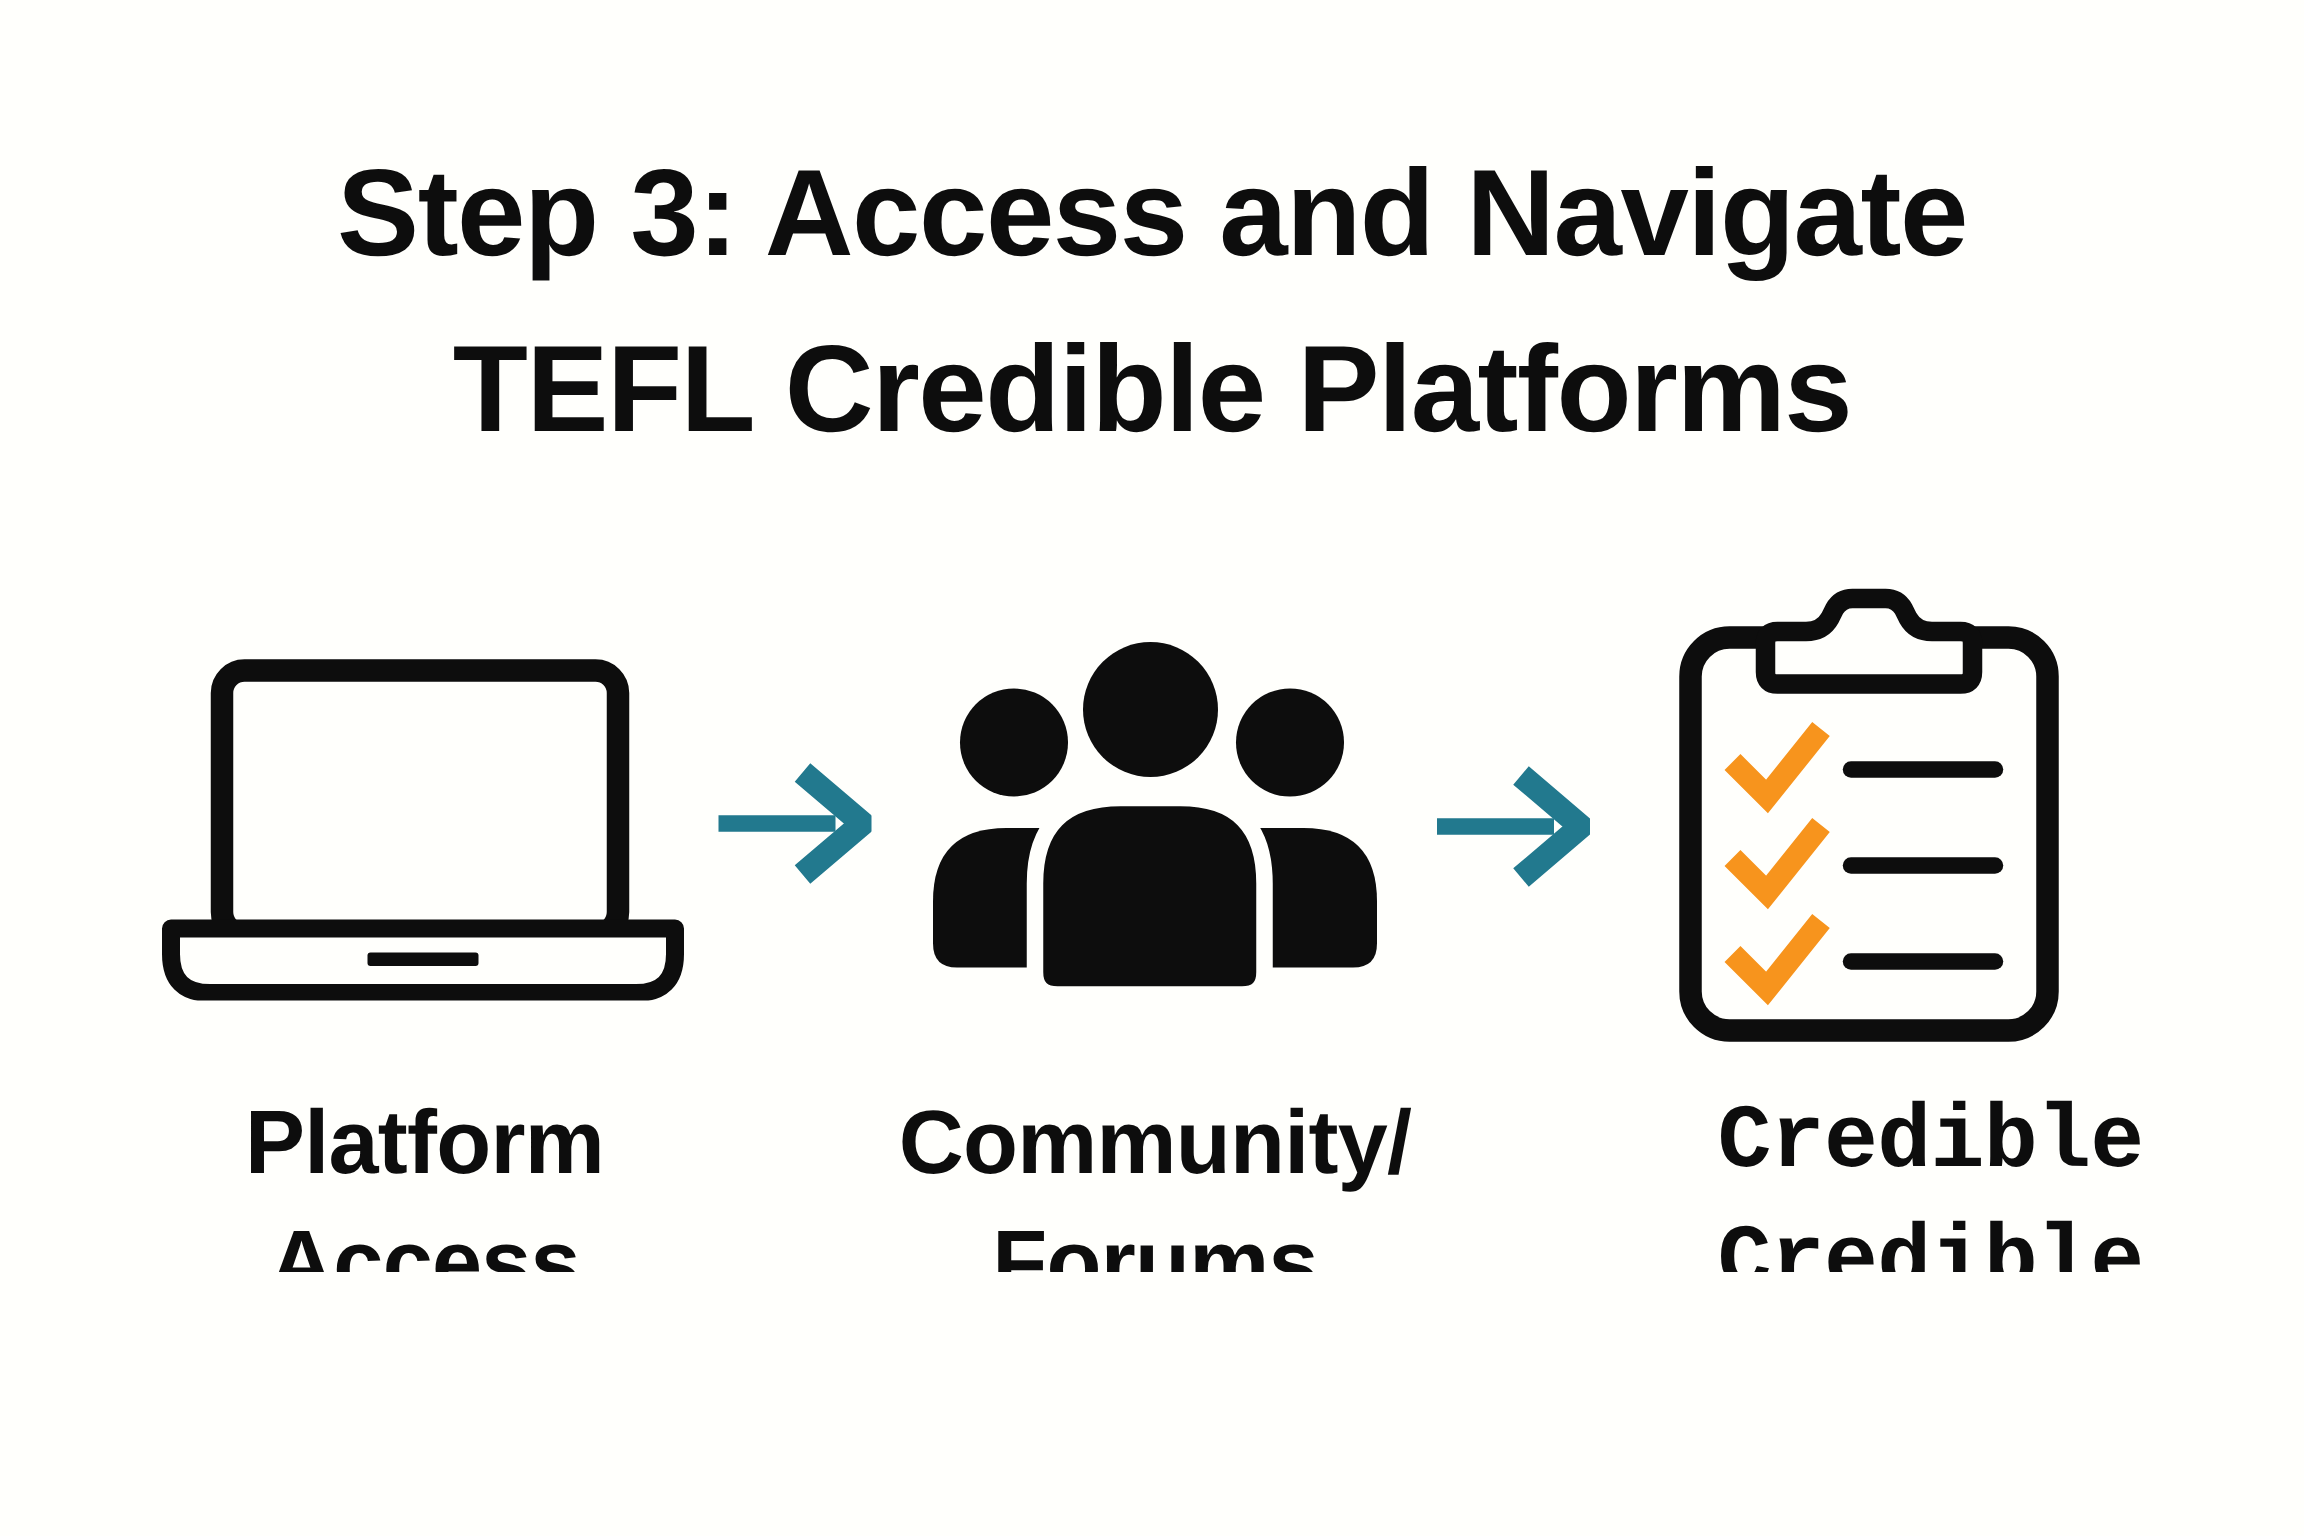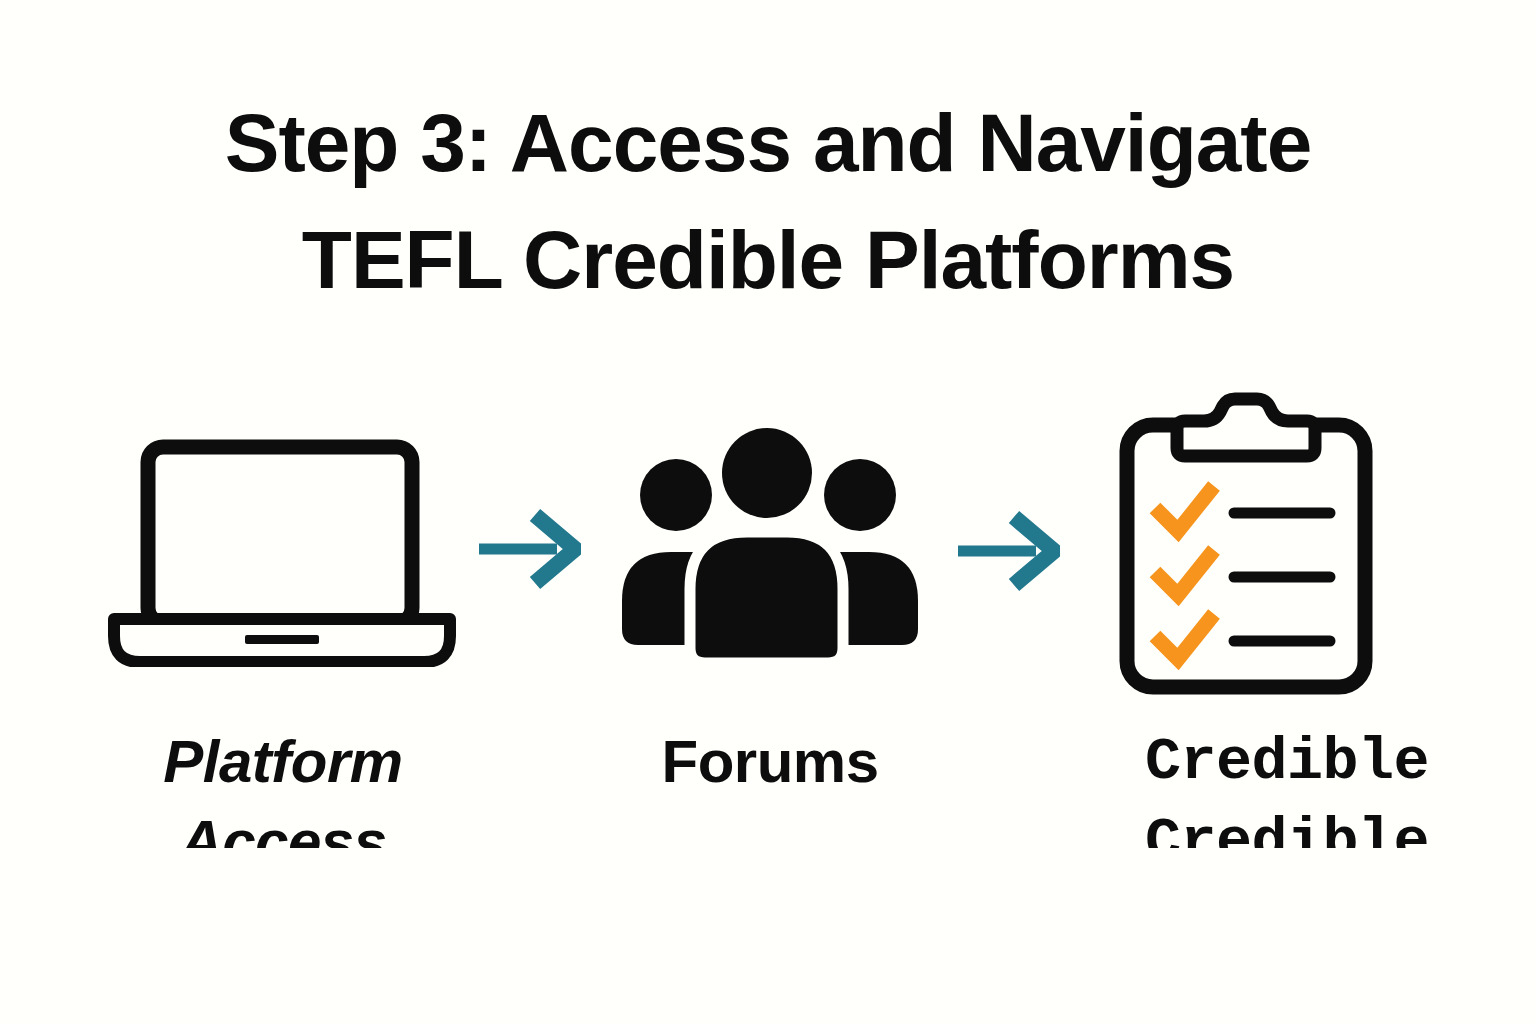--- a/index.html
+++ b/index.html
@@ -39,21 +39,21 @@
     position: absolute;
     top: 722px;
     width: 400px;
     text-align: center;
     font-size: 60px;
     font-weight: 600;
     line-height: 80px;
     letter-spacing: -0.5px;
     color: var(--ink, #0D0D0D);
   }
-  .label-1 { left: 83px; font-style: italic; }
+  .label-1 { left: 83px; }
   .label-2 { left: 570px; }
   .label-3 { left: 1087px; font-family: Liberation Mono, monospace; }
 </style>
 </head>
 <body>
 
 <div class="canvas">
 
   <div class="title">
     <div>Step 3: Access and Navigate</div>
@@ -108,20 +108,21 @@
         <line x1="116" y1="249" x2="212" y2="249"></line>
       </g>
     </svg>
   </div>
 
   <div class="step-label label-1">
     <div>Platform</div>
     <div>Access</div>
   </div>
   <div class="step-label label-2">
+    <div>Community/</div>
     <div>Forums</div>
   </div>
   <div class="step-label label-3">
     <div>Credible</div>
     <div>Credible</div>
   </div>
 
 </div>
 
 </body></html>

